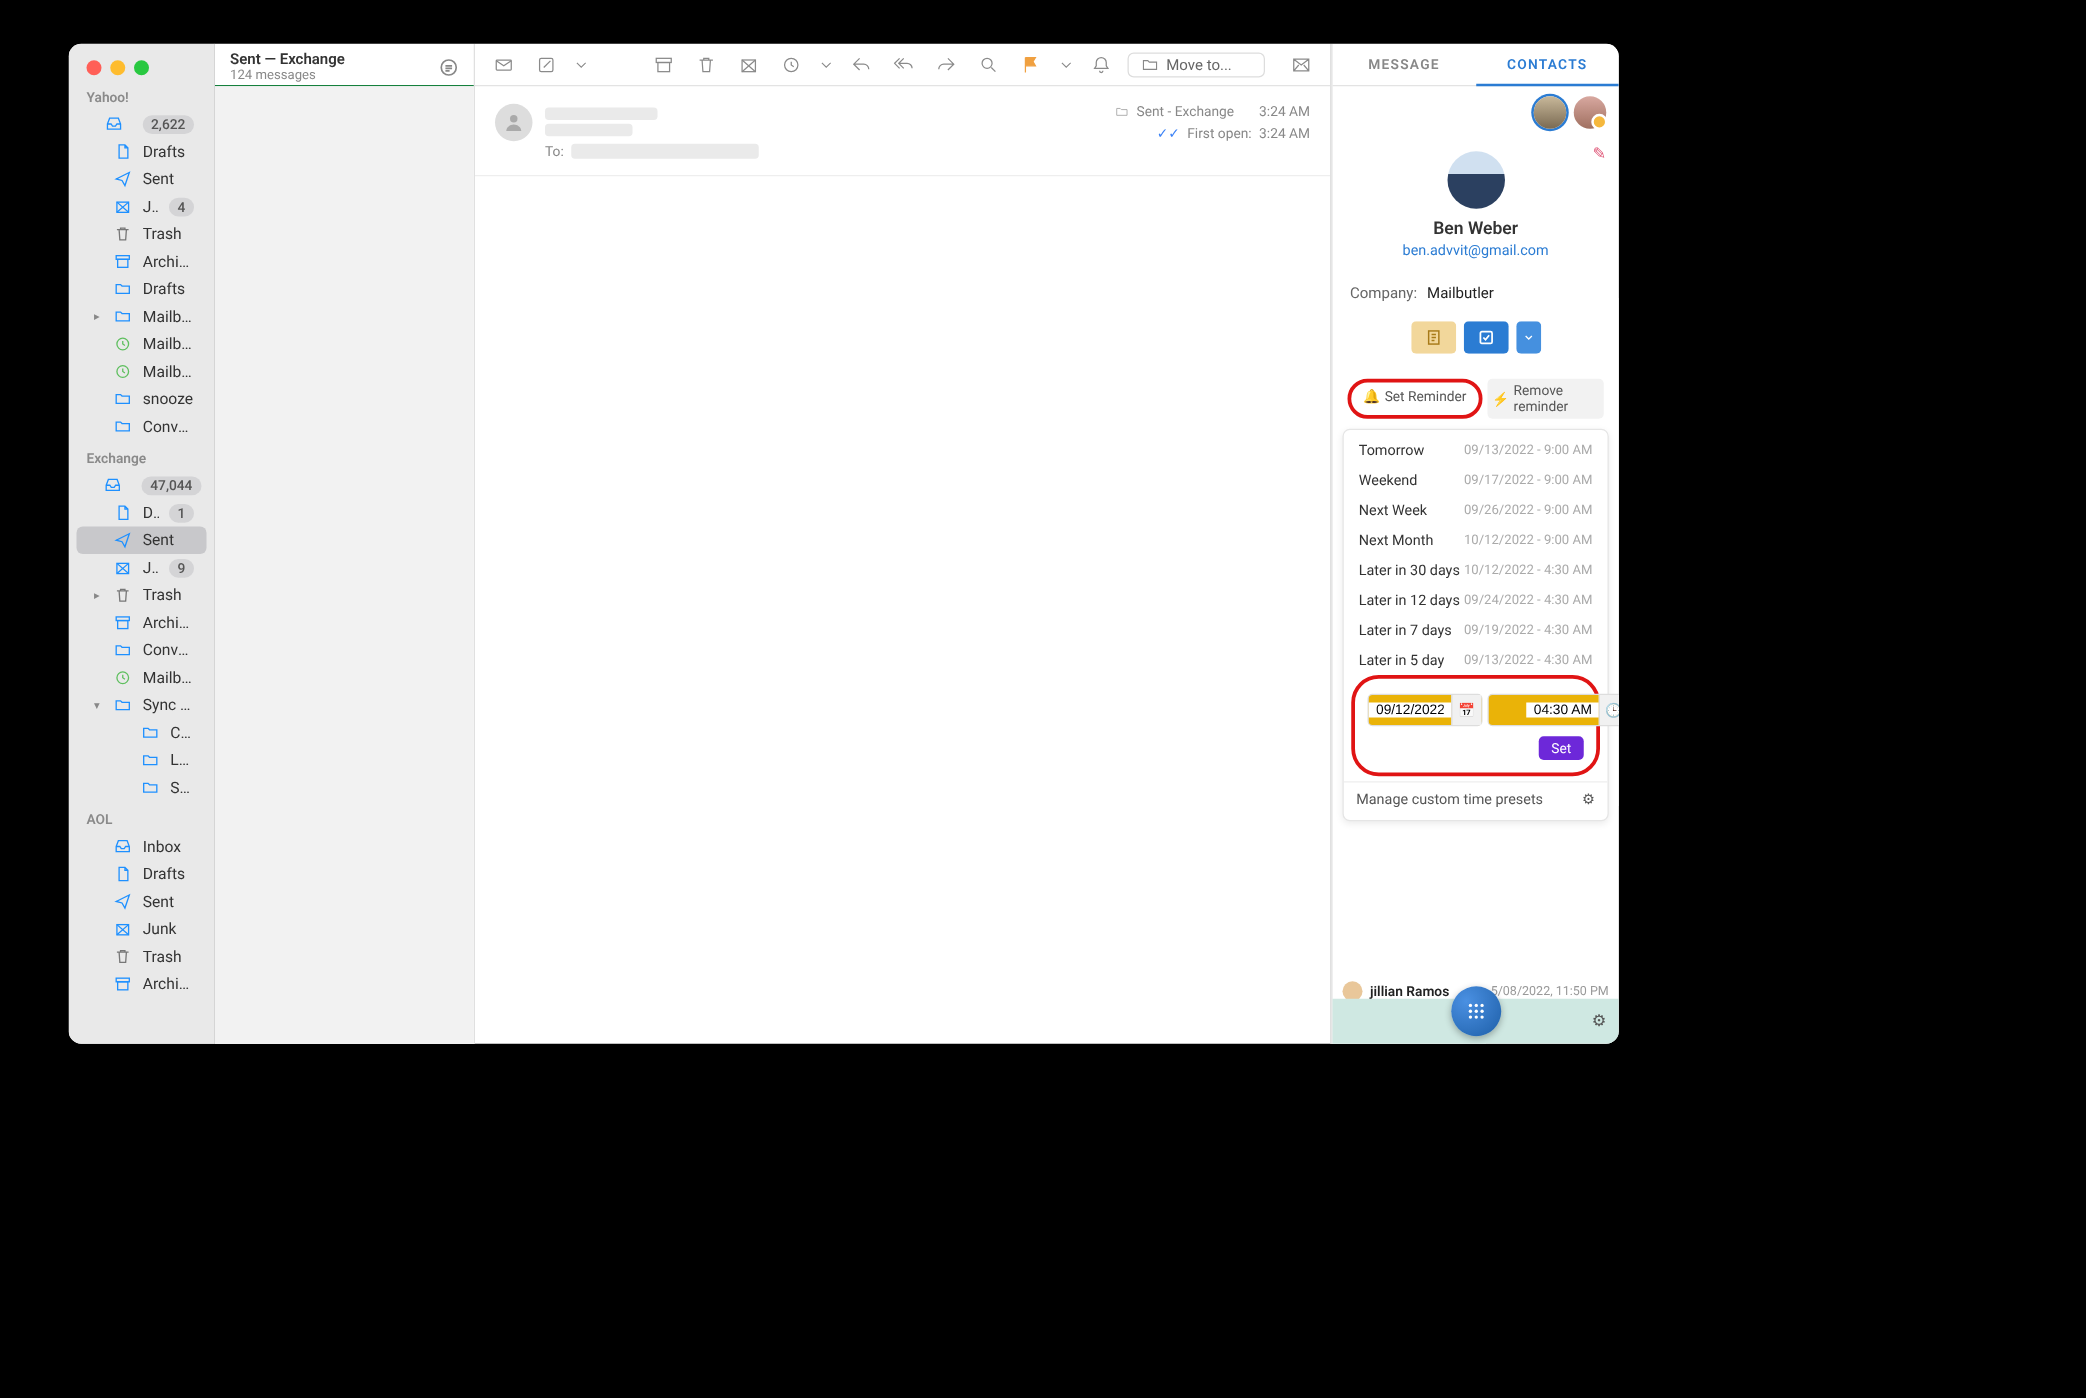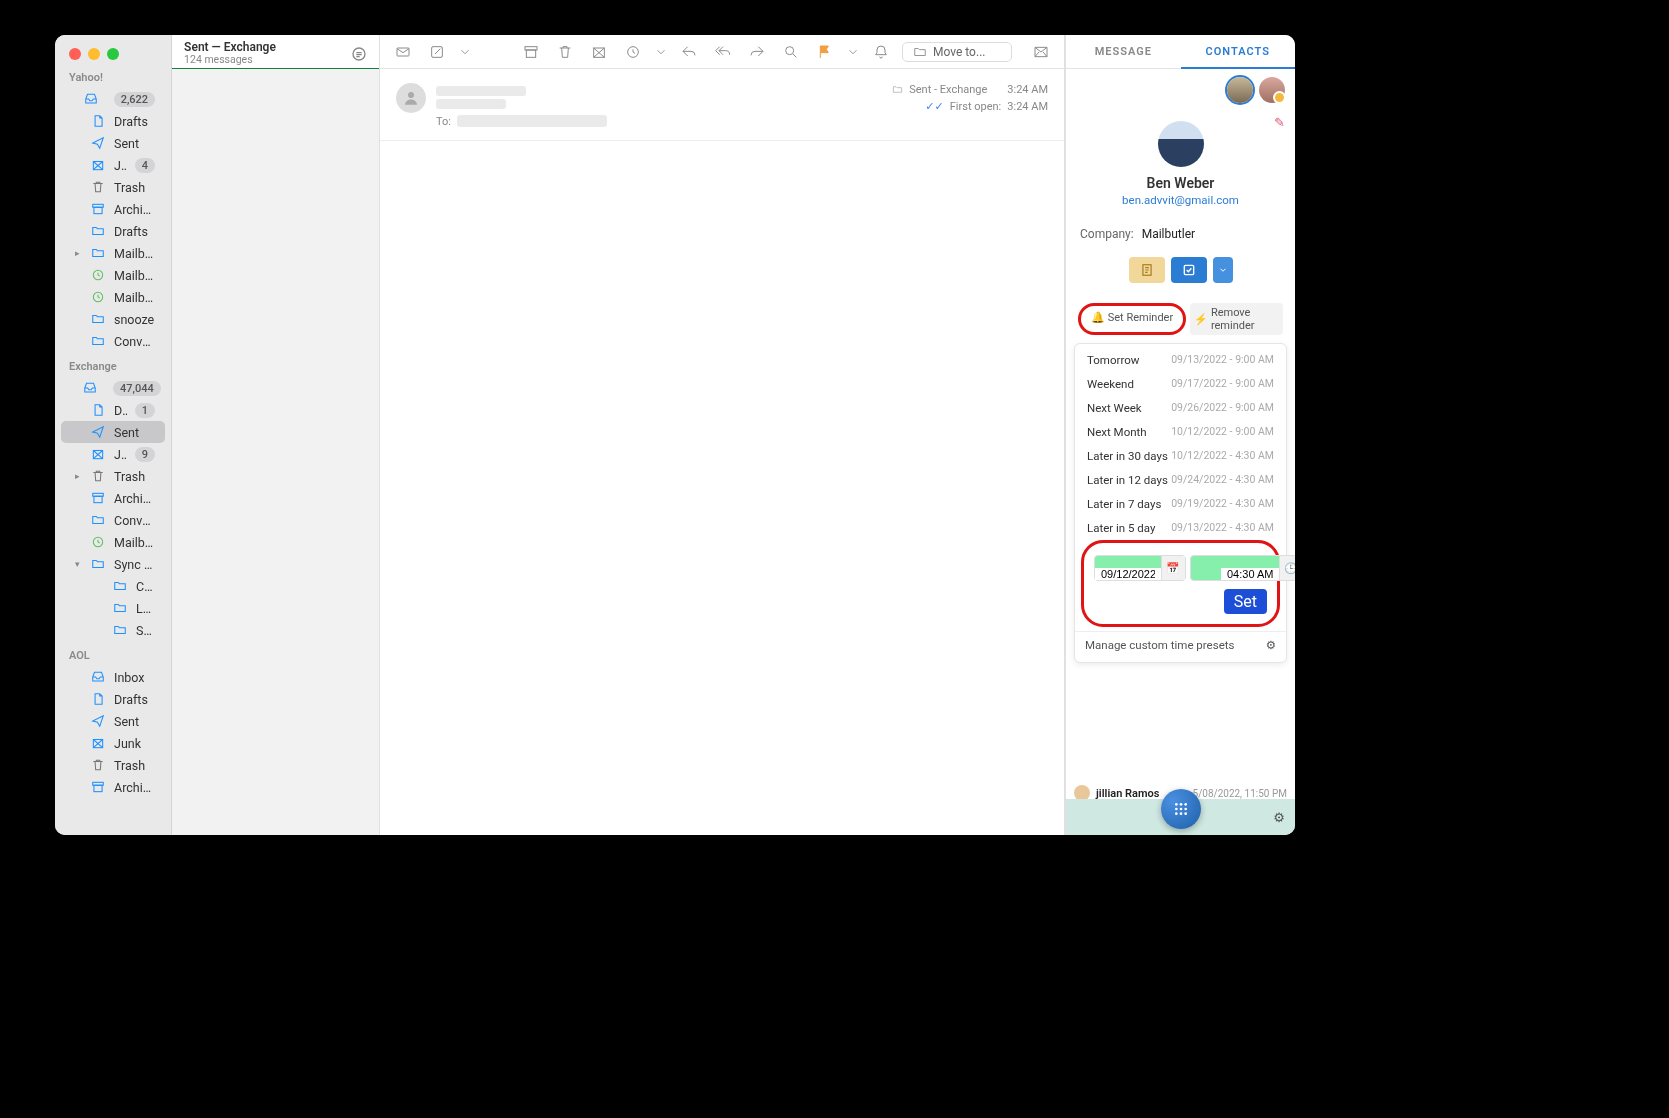--- a/index.html
+++ b/index.html
@@ -147,24 +147,24 @@
   .task-block .row1{display:flex;gap:8px;align-items:flex-start;}
   .task-block .cb{width:16px;height:16px;border:1.5px solid #2b7cd3;border-radius:3px;flex-shrink:0;margin-top:1px;}
   .task-block .txt{line-height:1.4;}
   .reminder-row{display:flex;gap:4px;padding:6px 12px;font-size:11px;}
   .rem-btn{flex:1;background:#f2f2f2;border-radius:4px;display:flex;align-items:center;justify-content:center;gap:3px;padding:3px 4px;color:#555;}
   .circle-anno{border:3px solid #e01414;border-radius:999px;padding:2px 6px;position:relative;}
   .presets{border:1px solid #e5e5e5;border-radius:6px;margin:2px 8px 6px 8px;background:#fff;box-shadow:0 2px 6px rgba(0,0,0,0.08);padding:4px 0;}
   .preset-item{display:flex;justify-content:space-between;padding:5px 12px;font-size:11.5px;}
   .preset-item .d{color:#aaa;font-size:10.5px;}
   .custom-row{display:flex;gap:4px;padding:8px 8px 4px 8px;align-items:center;}
-  .field{display:flex;align-items:flex-end;border:1px solid #ddd;border-radius:4px;background:#86efac;height:26px;font-size:11px;}
+  .field{display:flex;align-items:center;border:1px solid #ddd;border-radius:4px;background:#eab308;height:26px;font-size:11px;}
   .field input{border:none;outline:none;width:66px;padding:0 6px;font-size:11px;}
   .field .ic{width:24px;display:flex;align-items:center;justify-content:center;border-left:1px solid #ddd;height:100%;background:#f1f1f1;color:#666;}
-  .set-btn{background:#1d4ed8;color:#fff;border-radius:4px;padding:3px 10px;font-size:16px;margin:4px 8px 8px auto;display:block;width:max-content;}
+  .set-btn{background:#6d28d9;color:#fff;border-radius:4px;padding:3px 10px;font-size:11px;margin:4px 8px 8px auto;display:block;width:max-content;}
   .big-red-box{border:3px solid #e01414;border-radius:22px;margin:0 6px 4px 6px;padding:4px 2px 2px 2px;}
   .manage-row{display:flex;align-items:center;justify-content:space-between;padding:6px 10px;font-size:11.5px;color:#555;border-top:1px solid #eee;}
   .bottom-strip{
     position:absolute;left:0;right:0;bottom:0;height:36px;background:#cfe8e2;
     display:flex;align-items:center;justify-content:flex-end;padding-right:10px;
   }
   .recent-contact{position:absolute;left:8px;bottom:34px;right:8px;font-size:11px;color:#555;display:flex;align-items:center;gap:6px;}
   .recent-contact .av{width:16px;height:16px;border-radius:50%;background:#e9c79a;}
   .recent-contact .name{font-weight:600;color:#222;}
   .recent-contact .time{margin-left:auto;color:#999;font-size:10px;white-space:nowrap;}

